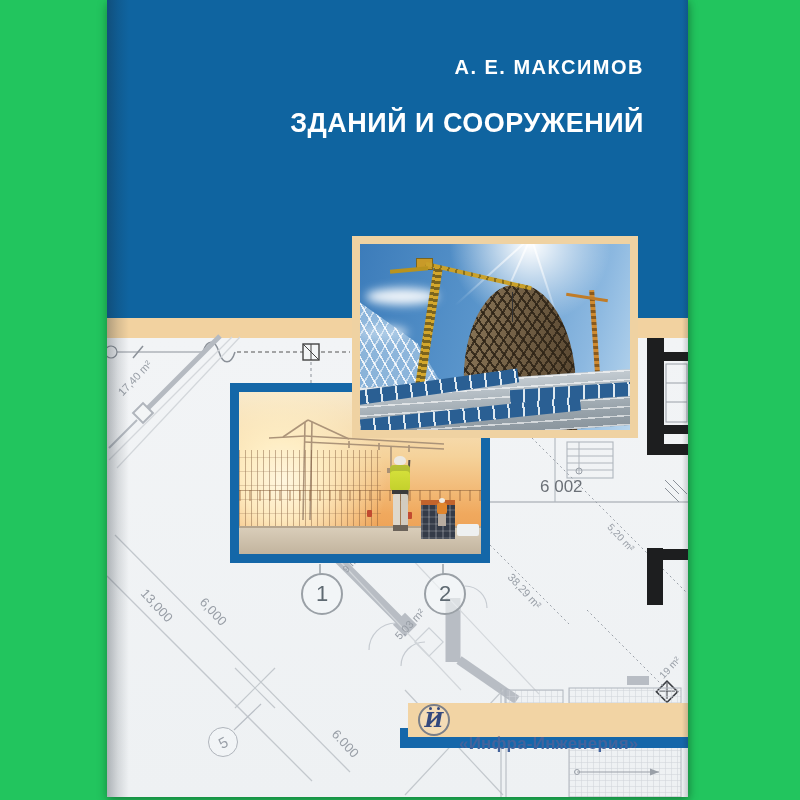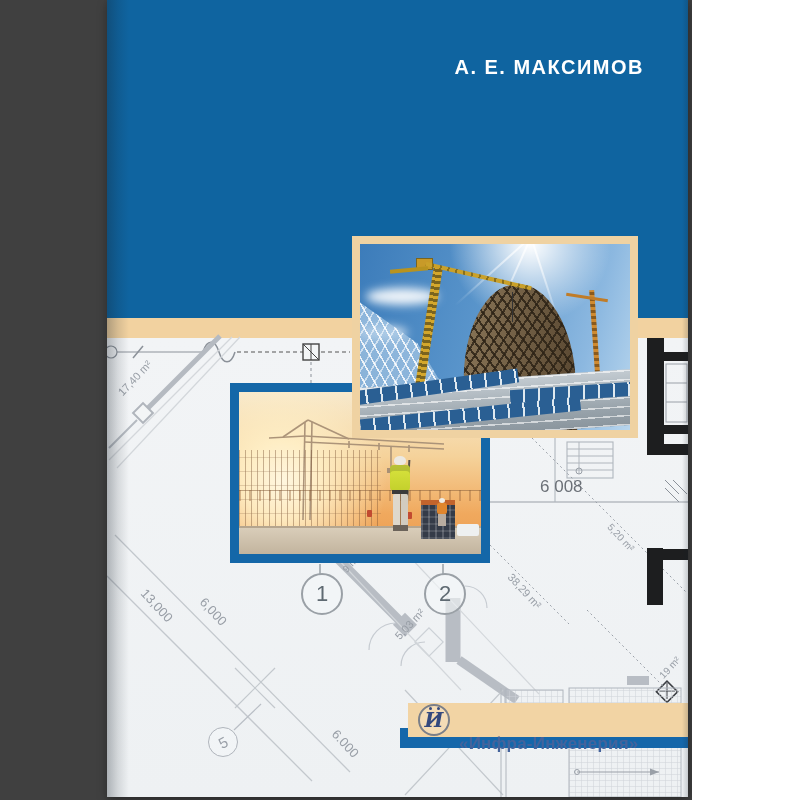--- a/index.html
+++ b/index.html
@@ -1,16 +1,16 @@
 <!DOCTYPE html>
 <html><head>
 <meta charset="utf-8">
 <style>
   html,body{margin:0;padding:0;}
-  .stage{position:relative;width:692px;height:800px;background:#404040;overflow:hidden;
+  .stage{position:relative;width:800px;height:800px;background:#22c55e;overflow:hidden;
          font-family:"Liberation Sans", sans-serif;}
   .cover{position:absolute;left:107px;top:0;width:581px;height:797px;background:#f3f5f6;
          box-shadow:0 4px 10px rgba(0,0,0,.28), 2px 0 6px rgba(0,0,0,.12);overflow:hidden;}
 
   
   .blue-top{position:absolute;left:0;top:0;width:581px;height:318px;background:#0f64a0;}
   .beige-stripe{position:absolute;left:0;top:318px;width:581px;height:20px;background:#f2d2a0;}
   .author{position:absolute;right:44px;top:56px;color:#fff;font-size:20px;font-weight:bold;
           letter-spacing:1.5px;}
   .title{position:absolute;right:44px;top:106px;text-align:right;color:#fff;font-size:27px;
@@ -132,20 +132,21 @@
 <body>
 
 <div class="stage">
   <div class="cover">
 
     <div class="blue-top"></div>
     <div class="beige-stripe"></div>
 
     <div class="author">А. Е. МАКСИМОВ</div>
     <div class="title">
+      <div>ЗДАНИЙ И СООРУЖЕНИЙ</div>
     </div>
 
     <div class="blueprint"></div>
 
     <svg class="linework" viewBox="0 0 581 797">
       <defs>
         <pattern id="grid" width="6" height="6" patternUnits="userSpaceOnUse">
           <path d="M6 0H0V6" fill="none" stroke="#cdd2d7" stroke-width="1"></path>
         </pattern>
       </defs>
@@ -226,21 +227,21 @@
       <line x1="399" y1="688" x2="399" y2="797" stroke="#b0b6bd" stroke-width="1"></line>
       <line x1="470" y1="772" x2="552" y2="772" stroke="#9aa0a8" stroke-width="1.2"></line>
       <polygon points="552,772 543,768.5 543,775.5" fill="#9aa0a8"></polygon>
       <circle cx="470" cy="772" r="2.5" fill="none" stroke="#9aa0a8" stroke-width="1"></circle>
     </svg>
 
     <span class="bp-label" style="left:6px;top:372px;transform:rotate(-47deg);">17,40 m²</span>
     <span class="bp-label" style="left:30px;top:598px;font-size:13px;transform:rotate(47deg);">13,000</span>
     <span class="bp-label" style="left:90px;top:604px;font-size:13px;transform:rotate(47deg);">6,000</span>
     <span class="bp-label" style="left:222px;top:736px;font-size:13px;transform:rotate(47deg);">6.000</span>
-    <span class="bp-label" style="left:433px;top:477px;font-size:17px;color:#6b7077;">6 008</span>
+    <span class="bp-label" style="left:433px;top:477px;font-size:17px;color:#6b7077;">6 002</span>
     <span class="bp-label" style="left:234px;top:558px;font-size:10px;transform:rotate(-47deg);">9 m²</span>
     <span class="bp-label" style="left:284px;top:618px;transform:rotate(-47deg);">5,03 m²</span>
     <span class="bp-label" style="left:396px;top:585px;transform:rotate(47deg);">38,29 m²</span>
     <span class="bp-label" style="left:497px;top:532px;font-size:10px;transform:rotate(47deg);">5,20 m²</span>
     <span class="bp-label" style="left:550px;top:662px;font-size:10px;transform:rotate(-47deg);">19 m²</span>
 
     <div class="axis-circle" style="left:194px;top:573px;">
       <span>1</span>
     </div>
     <div class="axis-circle" style="left:317px;top:573px;">

